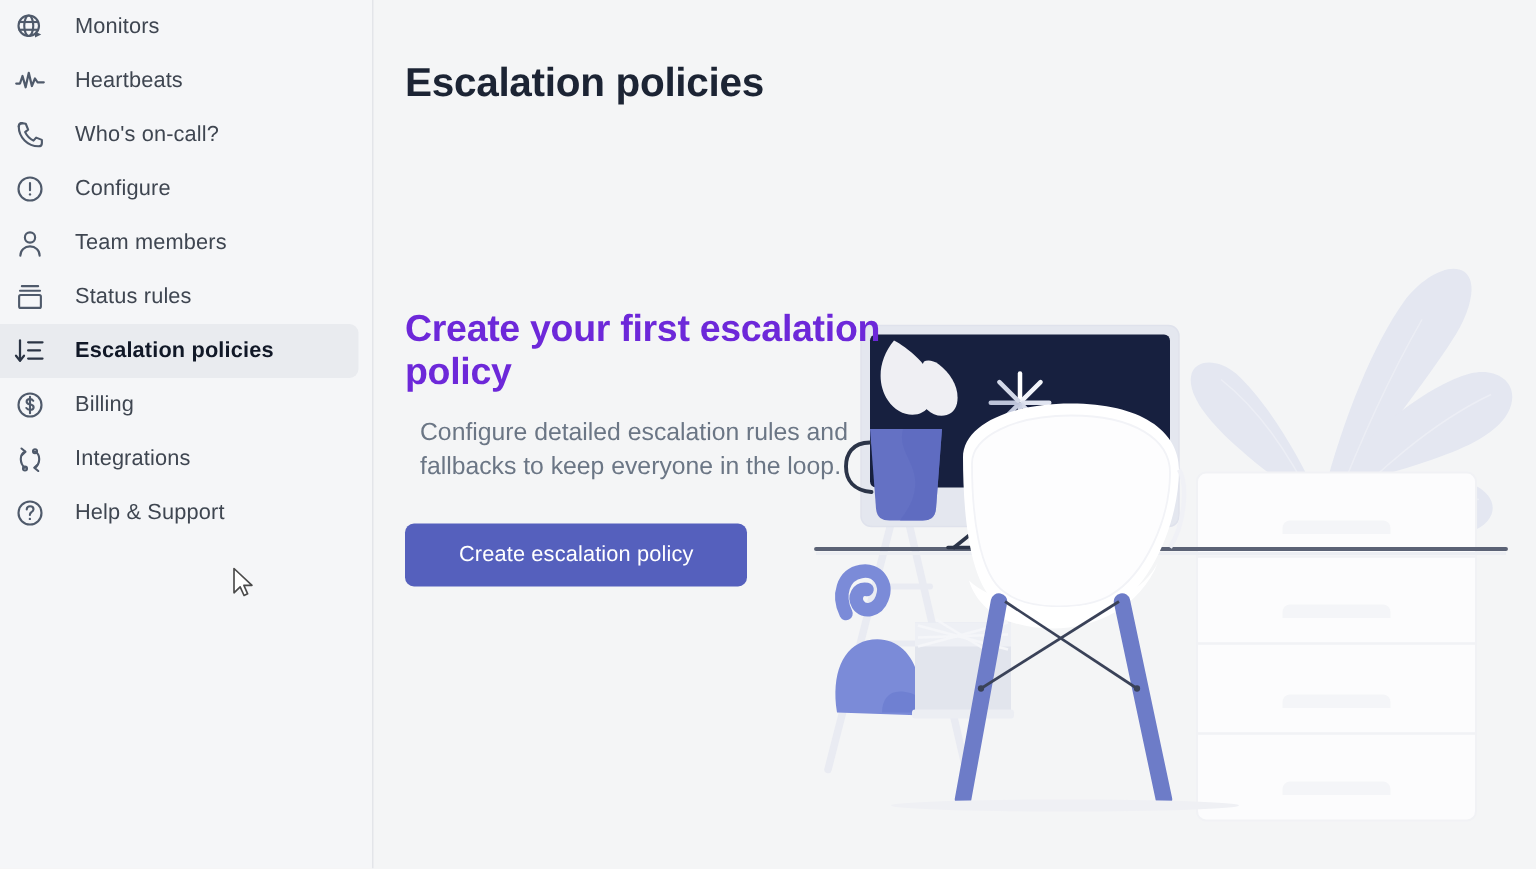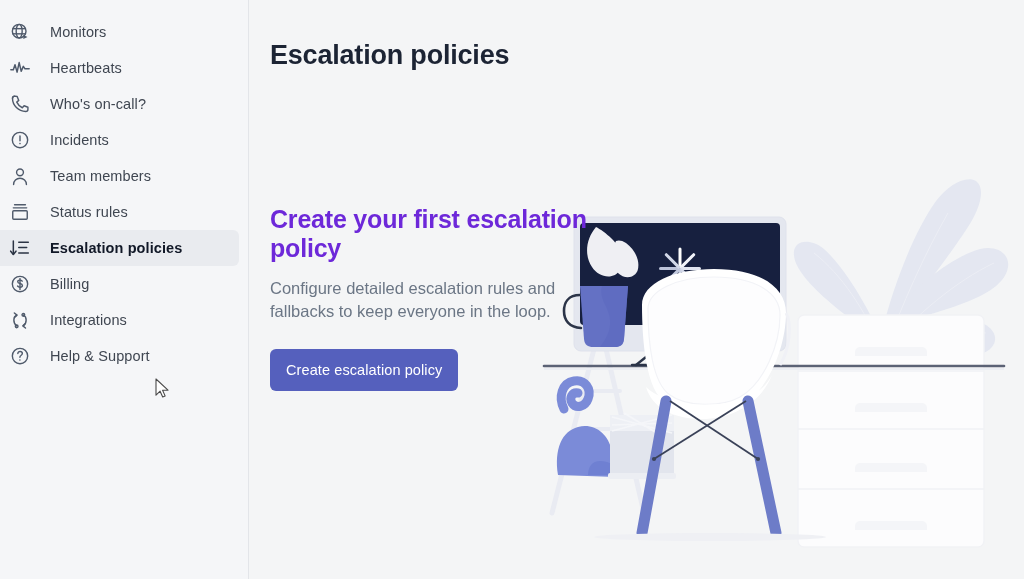--- a/index.html
+++ b/index.html
@@ -23,21 +23,20 @@
   }
 
   
   #sidebar {
     position: relative;
     width: 249px;
     height: 579px;
     background: #f5f6f8;
     border-right: 1px solid #e3e5e9;
     box-sizing: border-box;
-    padding-top: 14px;
     flex: 0 0 249px;
   }
   .nav-item {
     position: relative;
     display: flex;
     align-items: center;
     height: 36px;
     margin-bottom: 0px;
     padding-left: 6px;
     box-sizing: border-box;
@@ -111,29 +110,29 @@
     font-weight: bold;
     color: #6d28d9;
     letter-spacing: -0.2px;
     margin: 0 0 14px 0;
     line-height: 1.15;
   }
   #empty-desc {
     font-size: 16.5px;
     color: #6b7685;
     line-height: 1.42;
-    margin: 0 0 26px 0;
+    margin: 0 0 26px 10px;
     max-width: 345px;
   }
   #cta {
     display: inline-block;
     background: #5560bd;
     color: #ffffff;
     font-size: 14.5px;
-    padding: 13px 16px;
+    padding: 13px 36px;
     border: none;
     border-radius: 6px;
     cursor: pointer;
     font-family: "Liberation Sans", sans-serif;
     letter-spacing: 0.1px;
   }
 
   
   #illustration {
     position: absolute;
@@ -185,21 +184,21 @@
     </div>
 
     <div class="nav-item">
       <span class="nav-icon">
         <svg width="20" height="20" viewBox="0 0 24 24" fill="none" stroke="currentColor" stroke-width="1.7" stroke-linecap="round">
           <circle cx="12" cy="12" r="9.2"></circle>
           <line x1="12" y1="7.2" x2="12" y2="13"></line>
           <circle cx="12" cy="16.3" r="0.95" fill="currentColor" stroke="none"></circle>
         </svg>
       </span>
-      <span class="nav-label">Incidents</span>
+      <span class="nav-label">Configure</span>
     </div>
 
     <div class="nav-item">
       <span class="nav-icon">
         <svg width="20" height="21" viewBox="0 0 24 24" fill="none" stroke="currentColor" stroke-width="1.7" stroke-linecap="round">
           <circle cx="12" cy="7" r="4.1"></circle>
           <path d="M4.3 21.5 c0 -4.4 3.4 -7.4 7.7 -7.4 s7.7 3 7.7 7.4"></path>
         </svg>
       </span>
       <span class="nav-label">Team members</span>

